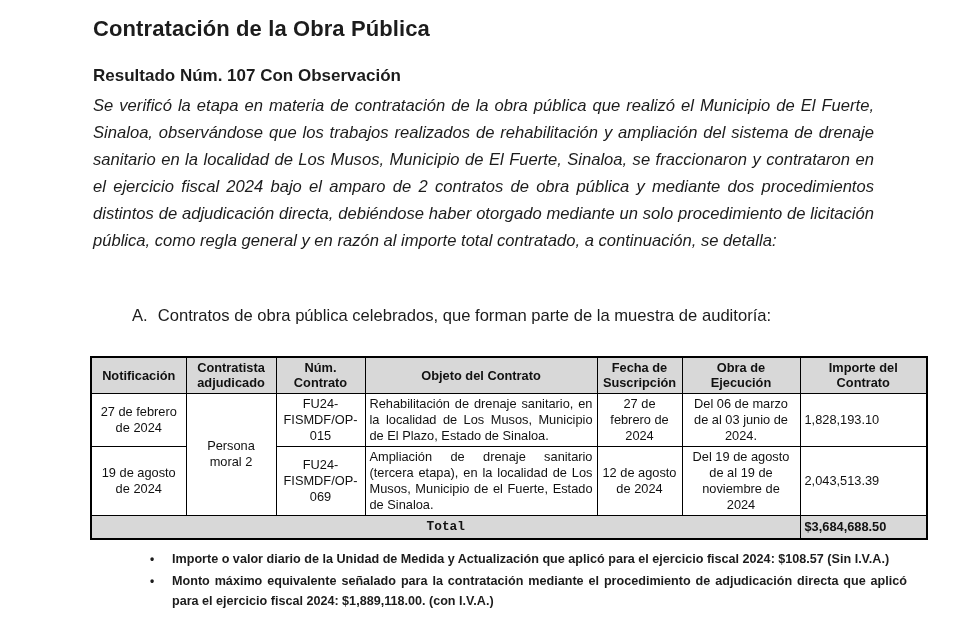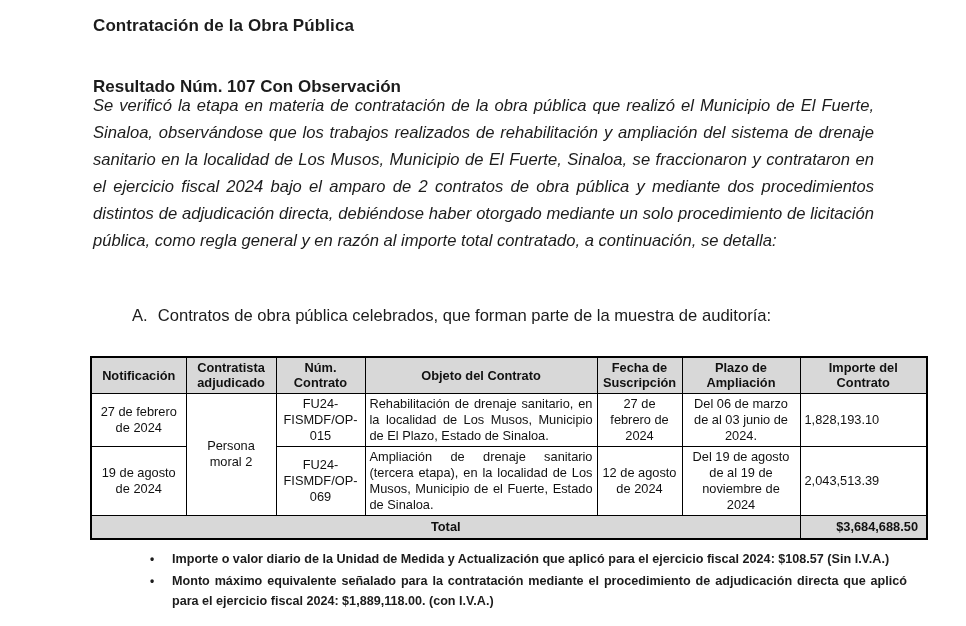--- a/index.html
+++ b/index.html
@@ -7,24 +7,24 @@
   .page {
     position:relative;
     width:966px; height:626px;
     background:#ffffff;
     font-family:"Liberation Sans", sans-serif;
     color:#1c1c1c;
     overflow:hidden;
   }
   .doc-title {
     position:absolute; left:93px; top:16px;
-    font-size:17px; font-weight:bold; letter-spacing:.1px;
+    font-size:22px; font-weight:bold; letter-spacing:.1px;
   }
   .result-heading {
-    position:absolute; left:93px; top:77px;
+    position:absolute; left:93px; top:66px;
     font-size:17px; font-weight:bold;
   }
   .body-paragraph {
     position:absolute; left:93px; top:92px; width:781px;
     font-size:16.6px; line-height:27px; text-align:justify;font-style:italic;
   }
   .section-a {
     position:absolute; left:132px; top:306px; width:780px;
     font-size:16.6px;
   }
@@ -52,22 +52,22 @@
     line-height:15px;
   }
   td.c { text-align:center; }
   td.objeto { text-align:justify; padding:3px 6px; }
   td.importe { padding-right:8px; }
   tr.total-row td {
     background:#d8d8d8;
     font-weight:bold;
     height:24px;
   }
-  tr.total-row td.total-label { text-align:center; }
-  tr.total-row td.total-value { text-align:right; padding-right:8px; }
+  tr.total-row td.total-label { text-align:center;font-family:Liberation Mono, monospace; }
+  tr.total-row td.total-value { text-align:left; padding-right:8px; }
   .footnotes {
     position:absolute; left:150px; top:549px; width:757px;
     font-size:12.6px; font-weight:bold; line-height:20px;
   }
   .footnote { display:flex; margin-bottom:2px; }
   .footnote .bullet { flex:none; width:22px; font-size:12px; }
   .footnote .fn-text { flex:1; text-align:justify; }
 </style>
 </head>
 <body>
@@ -94,21 +94,21 @@
       <col style="width:118px">
       <col style="width:127px">
     </colgroup>
     <thead>
       <tr>
         <th>Notificación</th>
         <th>Contratista adjudicado</th>
         <th>Núm. Contrato</th>
         <th>Objeto del Contrato</th>
         <th>Fecha de Suscripción</th>
-        <th>Plazo de Ampliación</th>
+        <th>Obra de Ejecución</th>
         <th>Importe del Contrato</th>
       </tr>
     </thead>
     <tbody>
       <tr>
         <td class="c">27 de febrero de 2024</td>
         <td class="c" rowspan="2">Persona moral 2</td>
         <td class="c">FU24-FISMDF/OP-015</td>
         <td class="objeto">Rehabilitación de drenaje sanitario, en la localidad de Los Musos, Municipio de El Plazo, Estado de Sinaloa.</td>
         <td class="c">27 de febrero de 2024</td>

